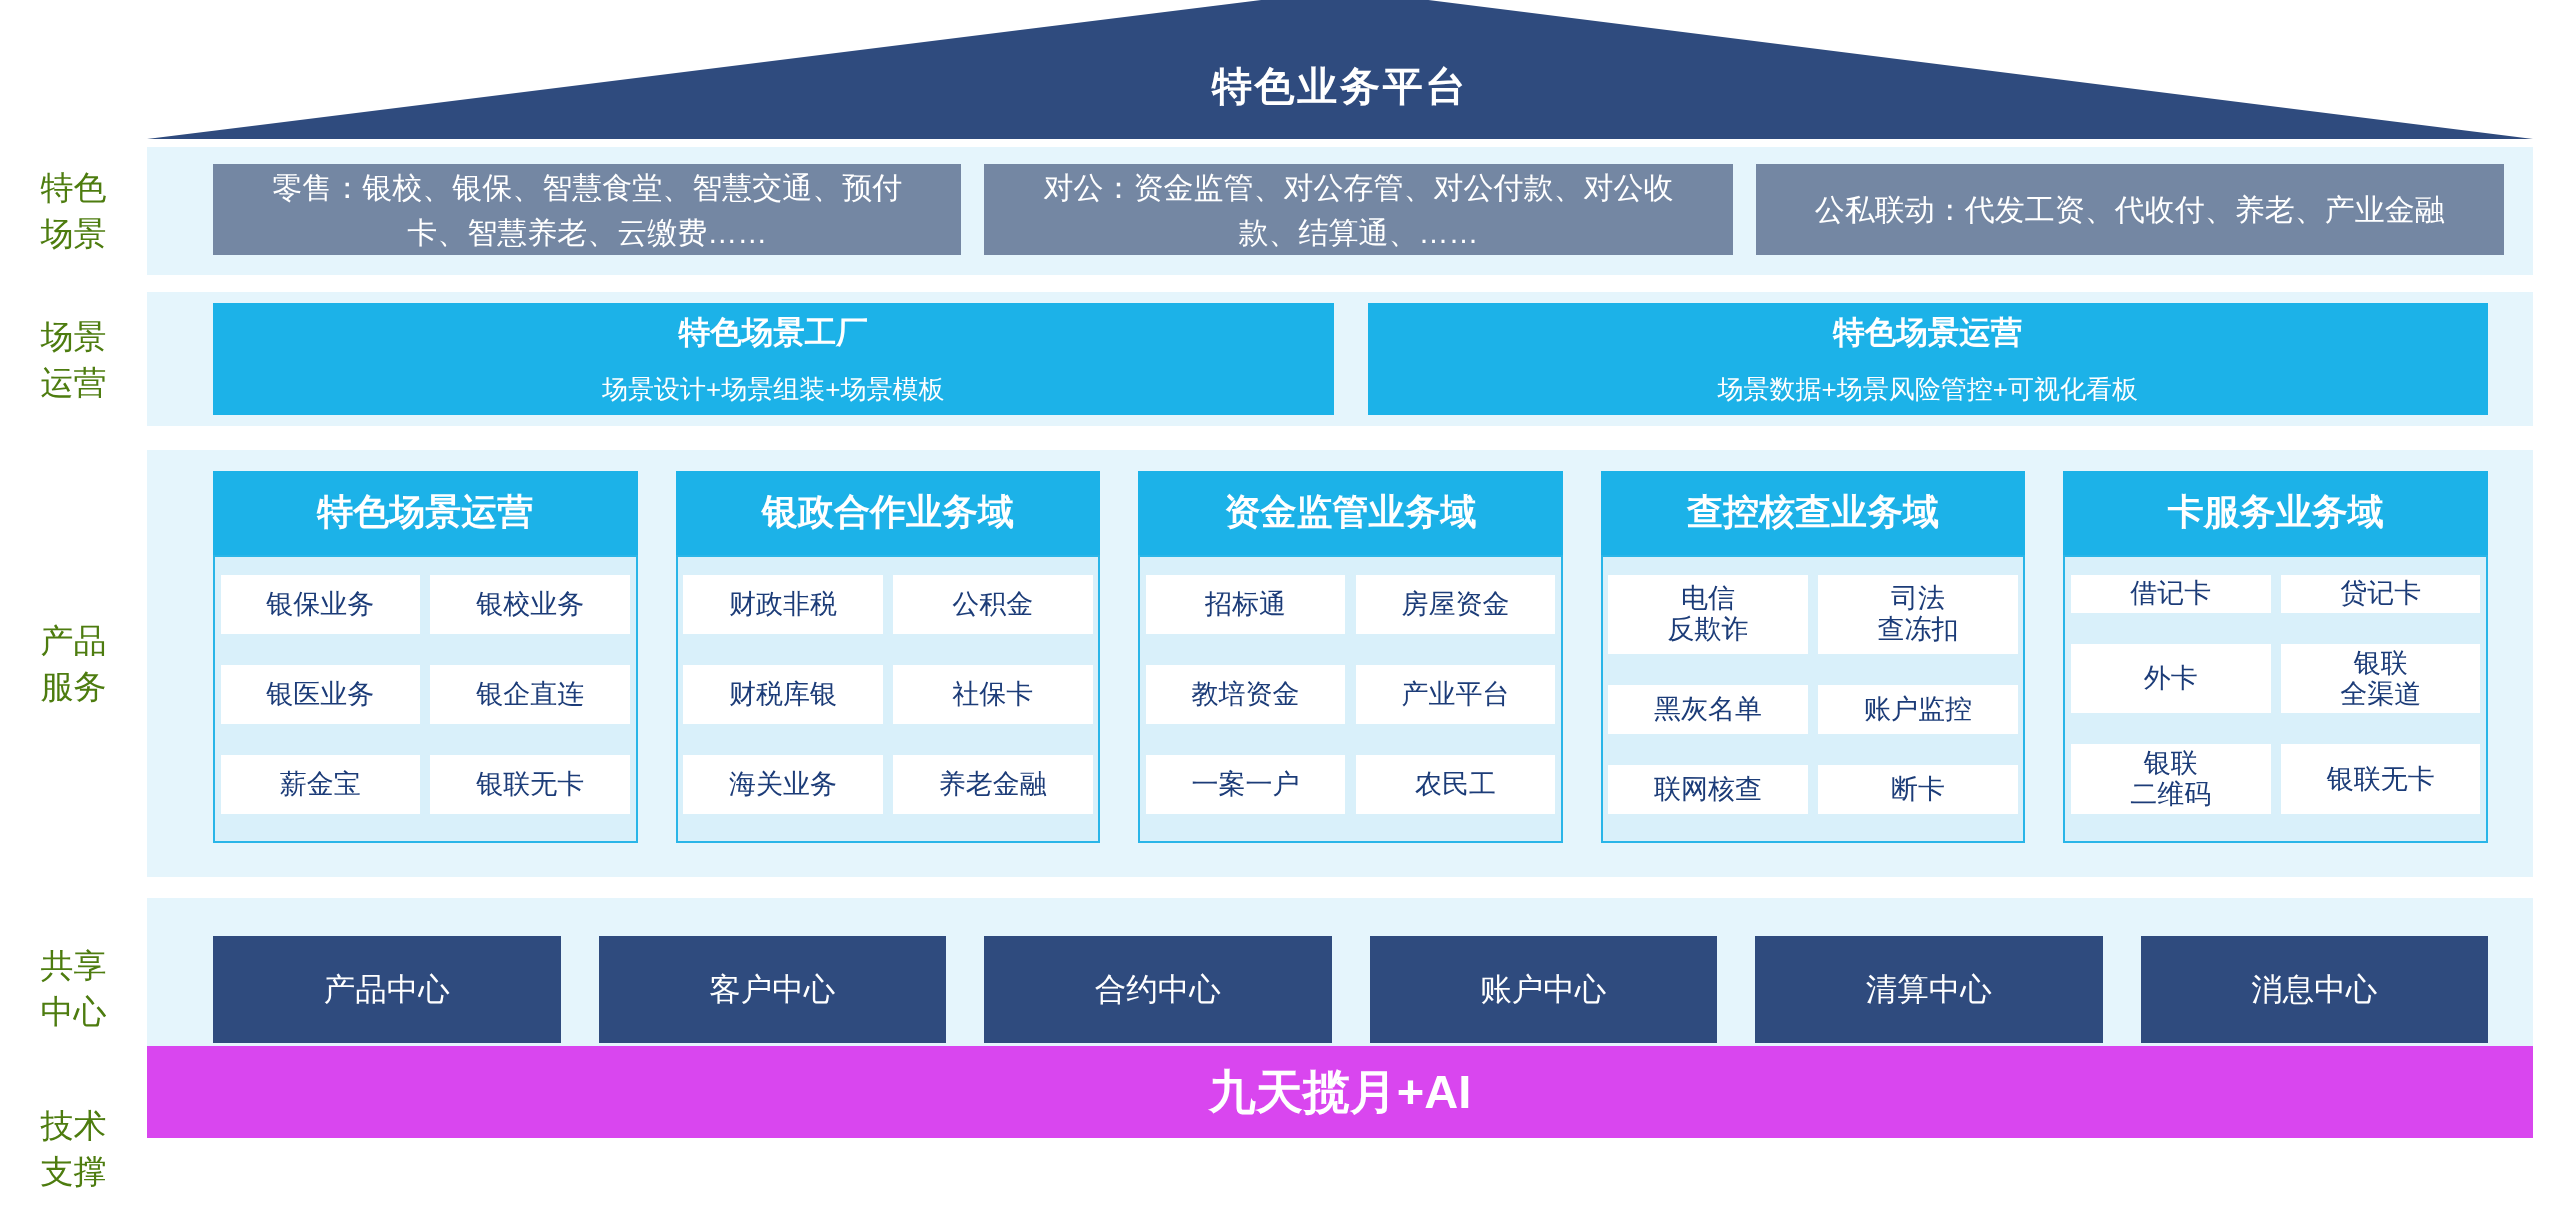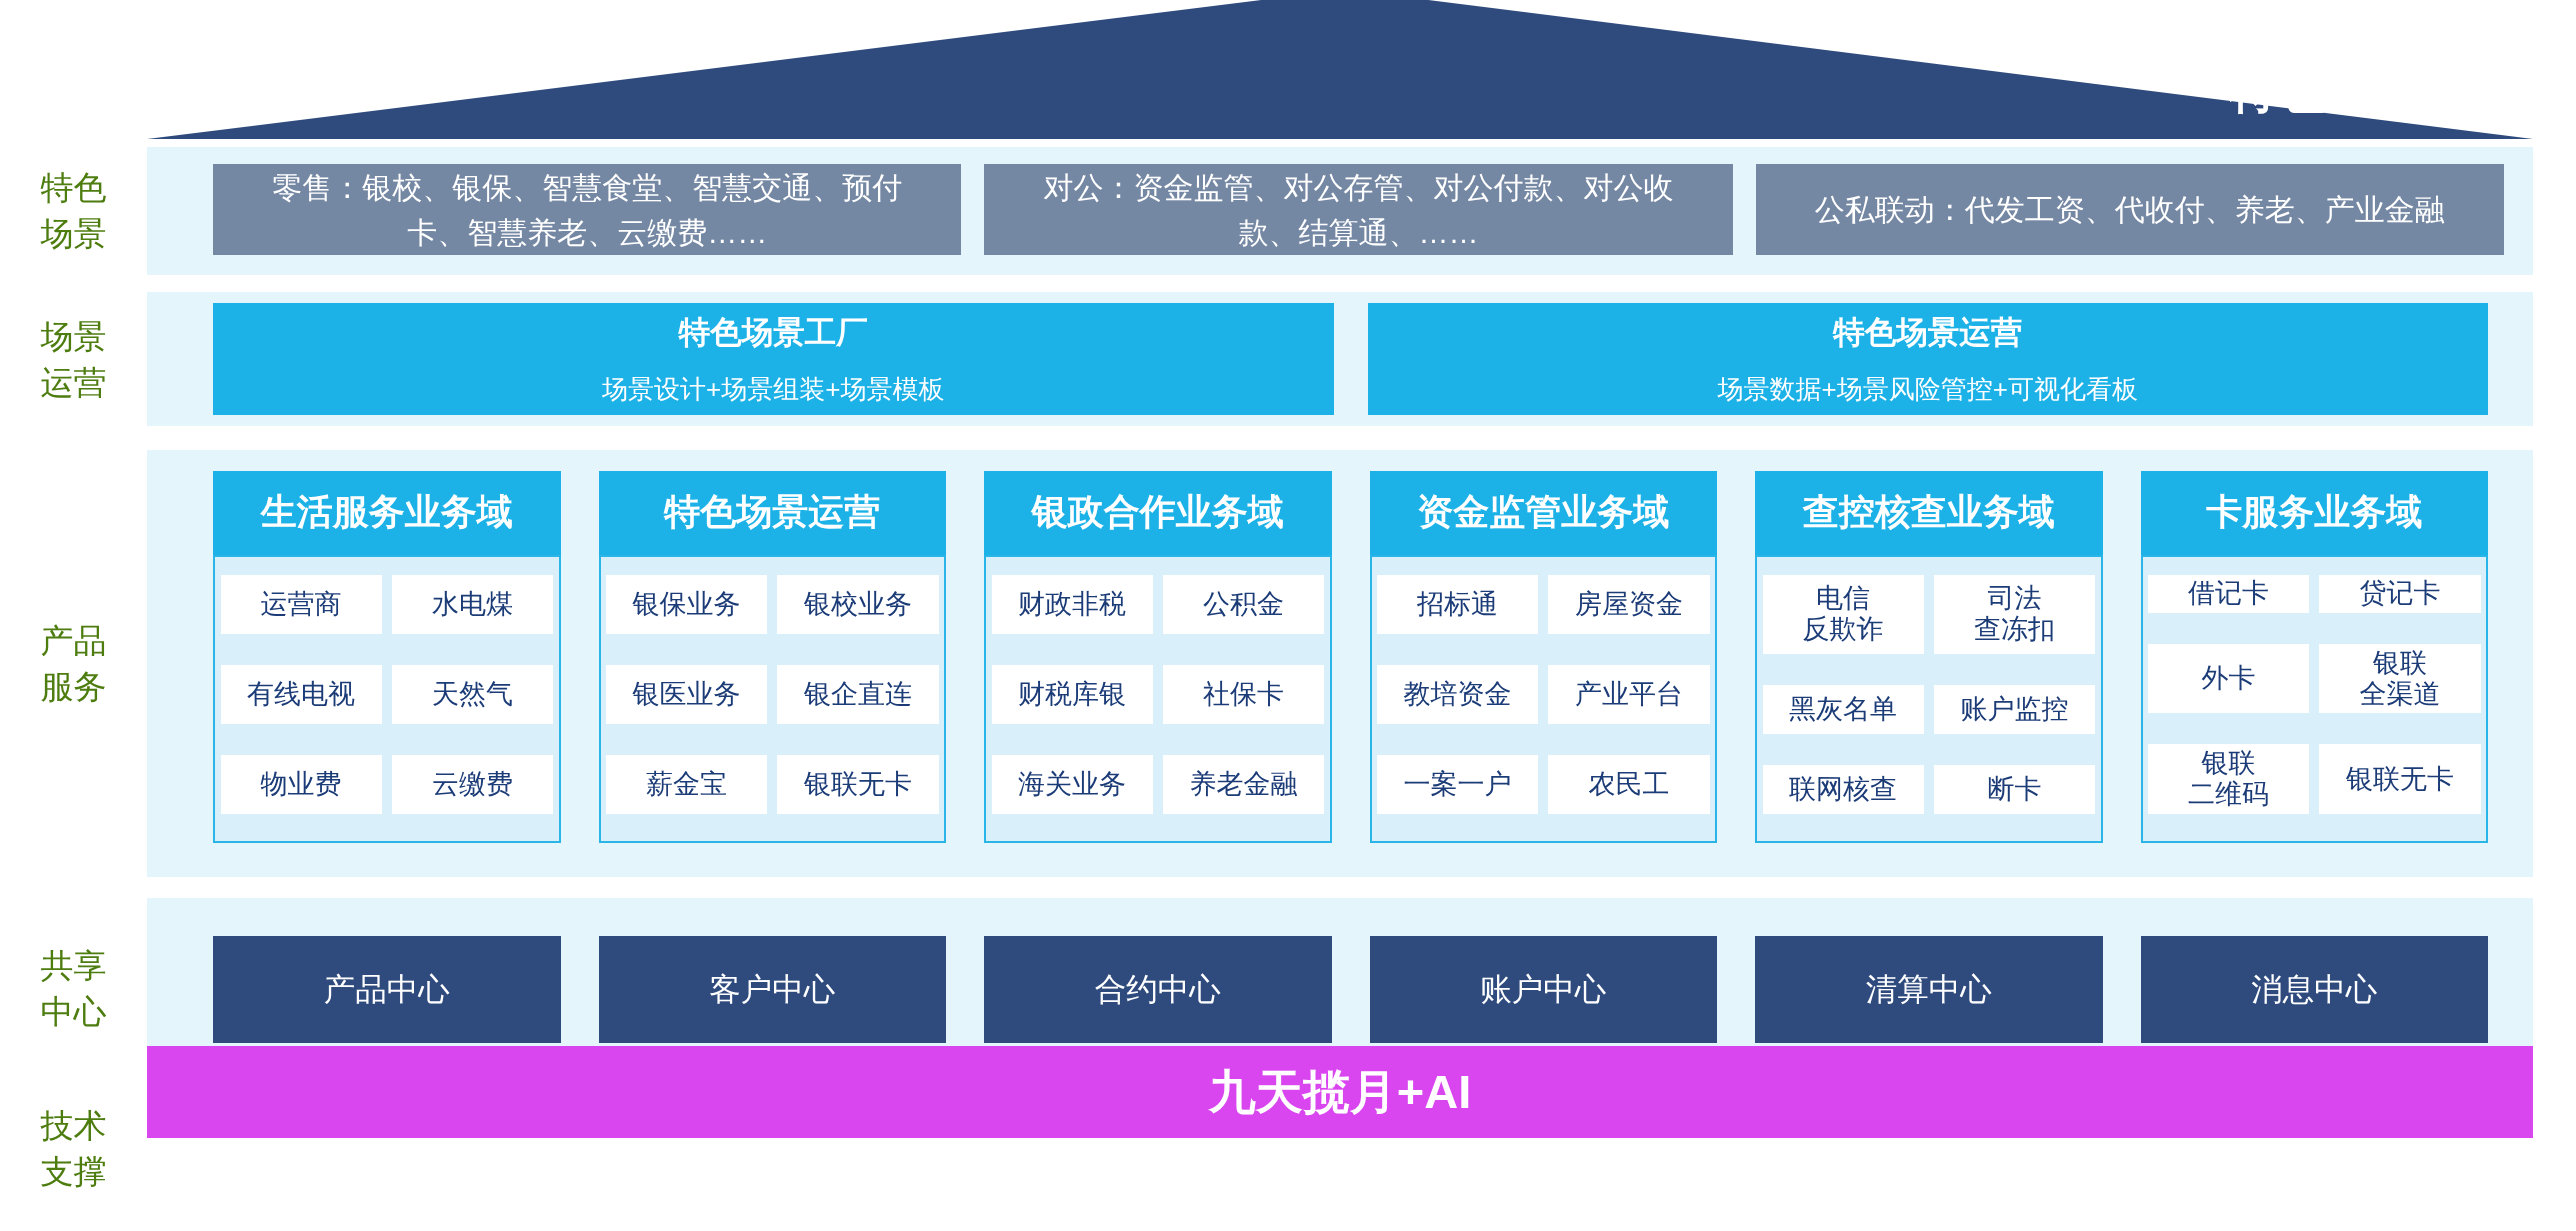--- a/index.html
+++ b/index.html
@@ -10,21 +10,21 @@
   }
 
   
   .roof {
     position:absolute; left:147px; top:0; width:2386px; height:139px;
     background:#2F4B7E;
     clip-path:polygon(0 100%, 46.7% 0, 53.7% 0, 100% 100%);
   }
   .roof-title {
     position:absolute; left:147px; top:59px; width:2386px;
-    text-align:right; color:#ffffff; font-size:48px; font-weight:bold;
+    text-align:center; color:#ffffff; font-size:40px; font-weight:bold;
     letter-spacing:2.7px;
   }
 
   
   .side-label {
     position:absolute; left:0; width:147px; text-align:center;
     font-size:33px; font-weight:500; color:#4d7c0f; line-height:1.4;
     white-space:pre-line;
   }
   #label-scenes     { top:165px; }
@@ -119,31 +119,20 @@
       <div class="operation-subtitle">场景设计+场景组装+场景模板</div>
     </div>
     <div class="operation-box">
       <div class="operation-title">特色场景运营</div>
       <div class="operation-subtitle">场景数据+场景风险管控+可视化看板</div>
     </div>
   </div>
 
   <div class="band" id="band-products">
 
-    <div class="product-column">
-      <div class="product-header">生活服务业务域</div>
-      <div class="product-body">
-        <div class="product-cell">运营商</div>
-        <div class="product-cell">水电煤</div>
-        <div class="product-cell">有线电视</div>
-        <div class="product-cell">天然气</div>
-        <div class="product-cell">物业费</div>
-        <div class="product-cell">云缴费</div>
-      </div>
-    </div>
 
     <div class="product-column">
       <div class="product-header">特色场景运营</div>
       <div class="product-body">
         <div class="product-cell">银保业务</div>
         <div class="product-cell">银校业务</div>
         <div class="product-cell">银医业务</div>
         <div class="product-cell">银企直连</div>
         <div class="product-cell">薪金宝</div>
         <div class="product-cell">银联无卡</div>

